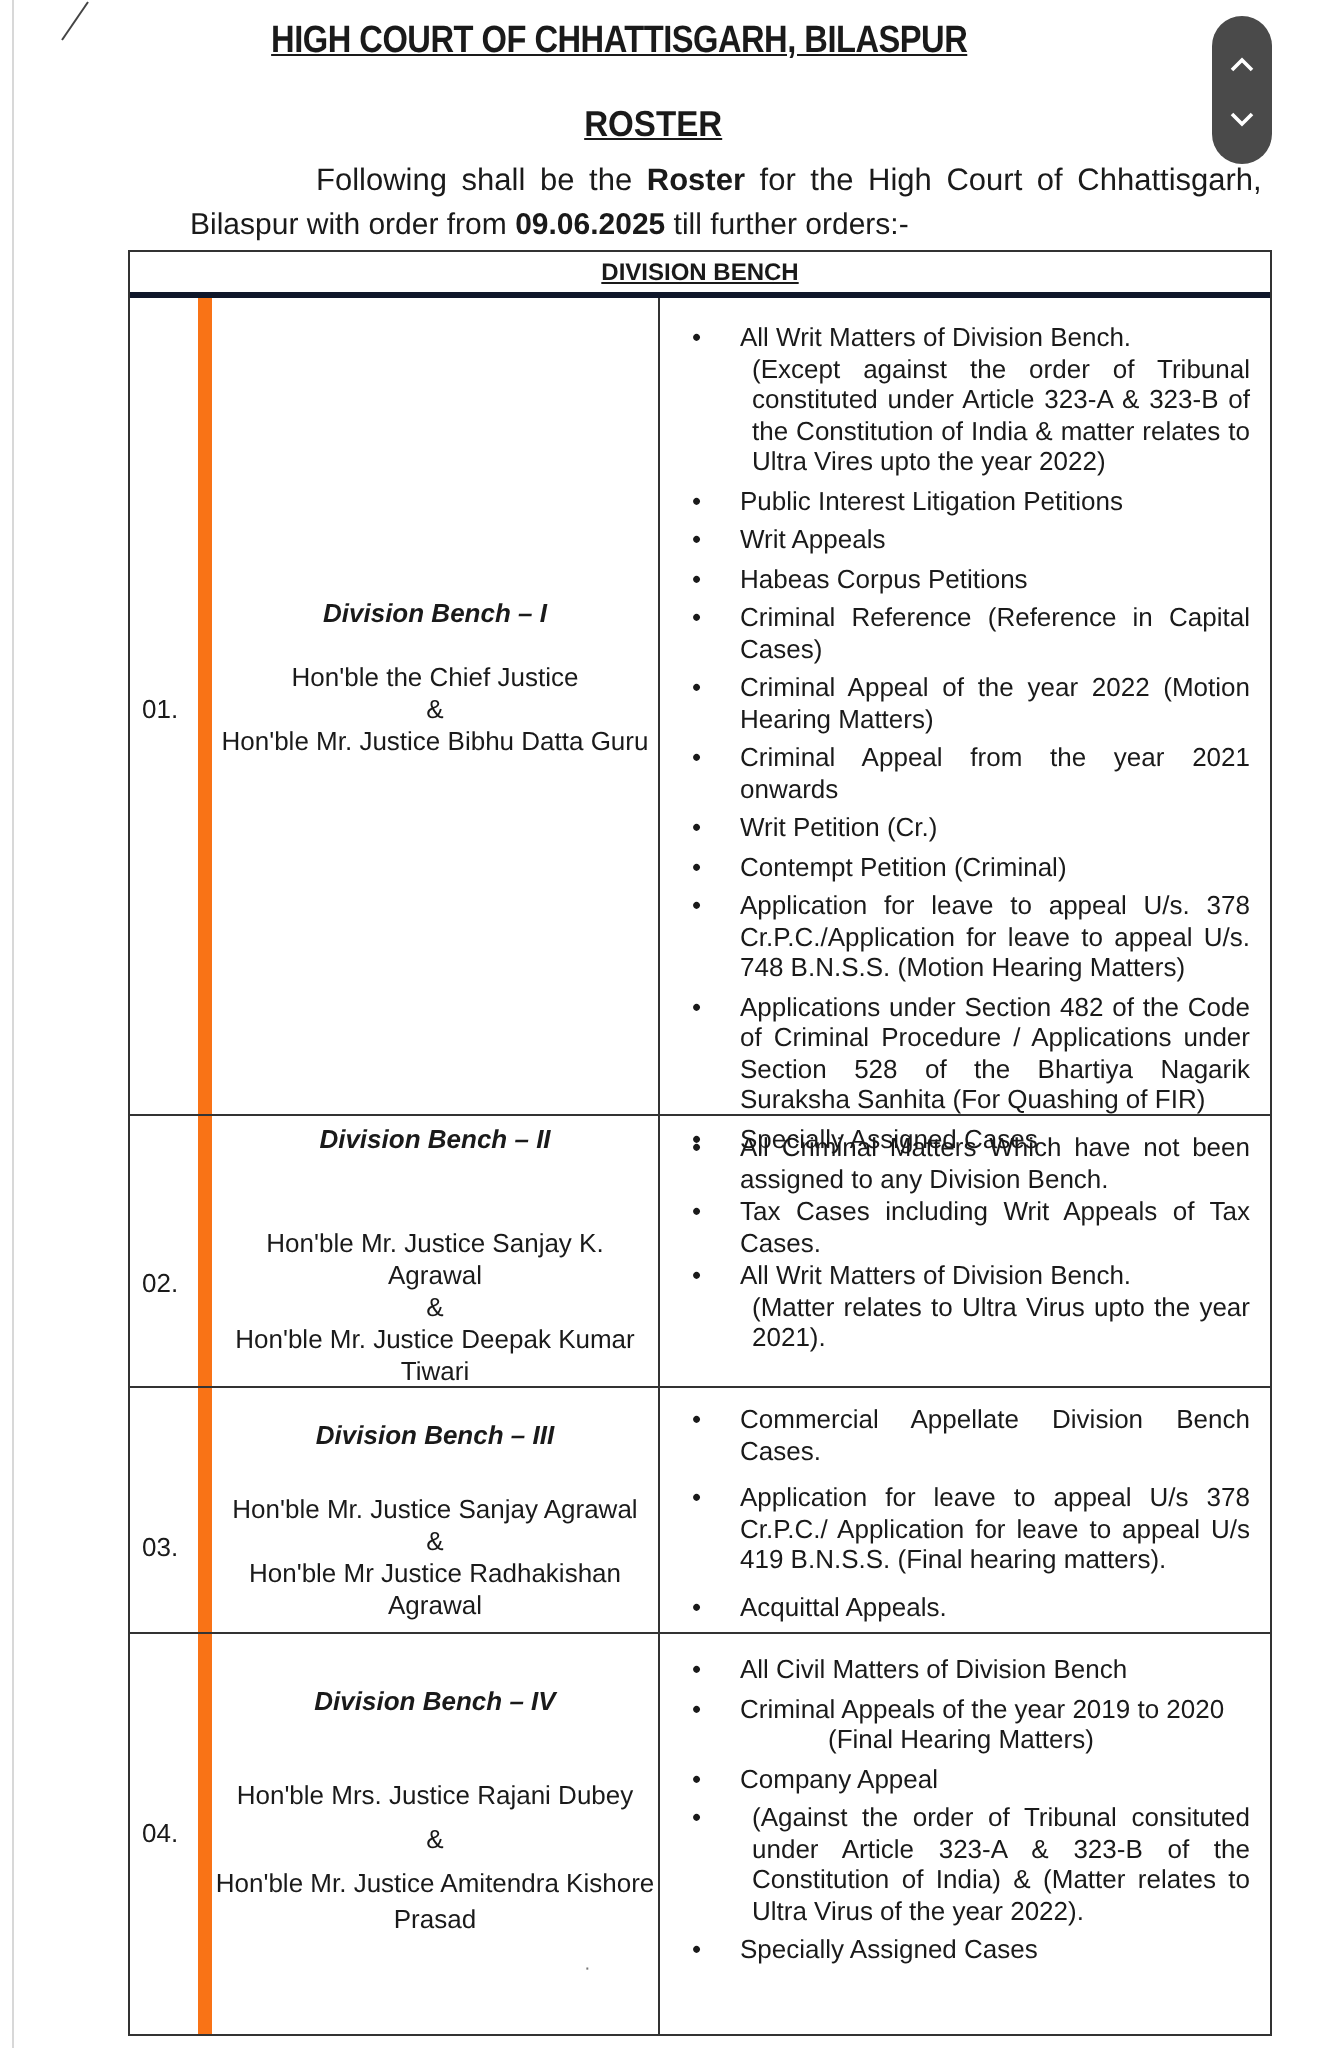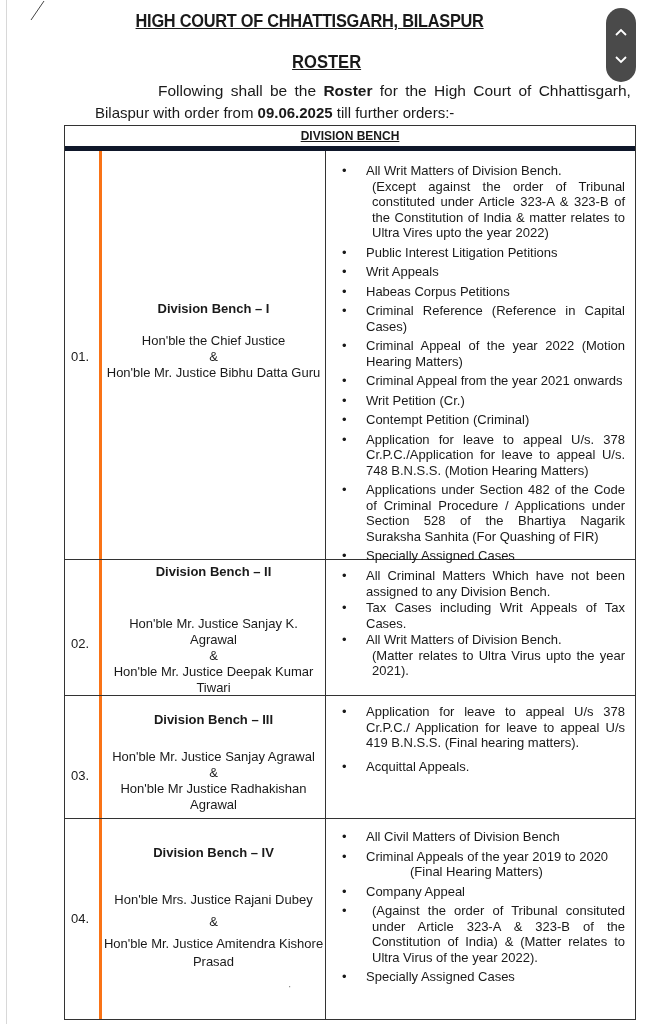--- a/index.html
+++ b/index.html
@@ -23,27 +23,27 @@
   .intro1 { position: absolute; left: 158px; top: 82px; font-size: 15.5px; word-spacing: 3px; white-space: nowrap; }
   .intro2 { position: absolute; left: 95px; top: 104px; font-size: 15px; white-space: nowrap; }
   .scroll-pill {
     position: absolute; left: 606px; top: 8px; width: 30px; height: 74px;
     background: #4a4a4a; border-radius: 15px;
   }
   .scroll-btn { position: absolute; left: 0; width: 30px; height: 28px; cursor: pointer; display: flex; align-items: center; justify-content: center; }
   .scroll-btn svg { width: 14px; height: 10px; }
 
   .tbl { position: absolute; left: 64px; top: 125px; width: 570px; border: 1px solid #333; border-bottom: none; }
-  .tbl-head { height: 20px; border-bottom: 5px solid #0f172a; text-align: center; font-weight: bold; font-size: 12px; line-height: 20px; text-decoration: underline; }
+  .tbl-head { height: 20px; border-bottom: 3px solid #0f172a; text-align: center; font-weight: bold; font-size: 12px; line-height: 20px; text-decoration: underline; }
   .row { display: flex; border-bottom: 1px solid #333; }
-  .c1 { width: 34px; border-right: 3px solid #f97316; position: relative; font-size: 13px; }
+  .c1 { width: 34px; border-right: 7px solid #f97316; position: relative; font-size: 13px; }
   .c2 { width: 223px; border-right: 1px solid #333; position: relative; text-align: center; font-size: 13px; }
   .c3 { flex: 1; position: relative; font-size: 13px; }
   .num { position: absolute; left: 6px; }
-  .bench-name { position: absolute; left: 0; right: 0; font-weight: bold; font-size: 13px; }
+  .bench-name { position: absolute; left: 0; right: 0; font-weight: bold; font-size: 13px; font-style: italic; }
   .judges { position: absolute; left: 0; right: 0; line-height: 16px; }
   .judges div { white-space: nowrap; }
   ul.matters { list-style: none; margin: 0; padding: 0; position: absolute; left: 16px; right: 10px; }
   ul.matters li { position: relative; padding-left: 24px; line-height: 15.5px; margin-bottom: 4px; text-align: justify; font-size: 13px; }
   ul.matters li::before { content: "•"; position: absolute; left: 0; top: 0; font-size: 13px; }
   .note { display: block; padding-left: 6px; }
   .note2 { display: block; padding-left: 44px; }
   .dots { position: absolute; font-size: 10px; color: #777; }
 </style>
 </head>
@@ -141,20 +141,21 @@
       <div class="bench-name" style="top:16px">Division Bench – III</div>
       <div class="judges" style="top:53px">
         <div>Hon'ble Mr. Justice   Sanjay Agrawal</div>
         <div>&amp;</div>
         <div>Hon'ble  Mr Justice   Radhakishan</div>
         <div>Agrawal</div>
       </div>
     </div>
     <div class="c3">
       <ul class="matters" style="top:8px">
+        <li style="margin-bottom:8px">Commercial Appellate Division Bench Cases.</li>
         <li style="margin-bottom:8px">Application for leave to appeal U/s 378 Cr.P.C./ Application for leave to appeal U/s 419 B.N.S.S. (Final hearing matters).</li>
         <li>Acquittal Appeals.</li>
       </ul>
     </div>
   </div>
 
   <div class="row" style="height:200px; border-bottom:1px solid #333">
     <div class="c1">
         <span class="num" style="top:92px">04.</span>
       </div>

